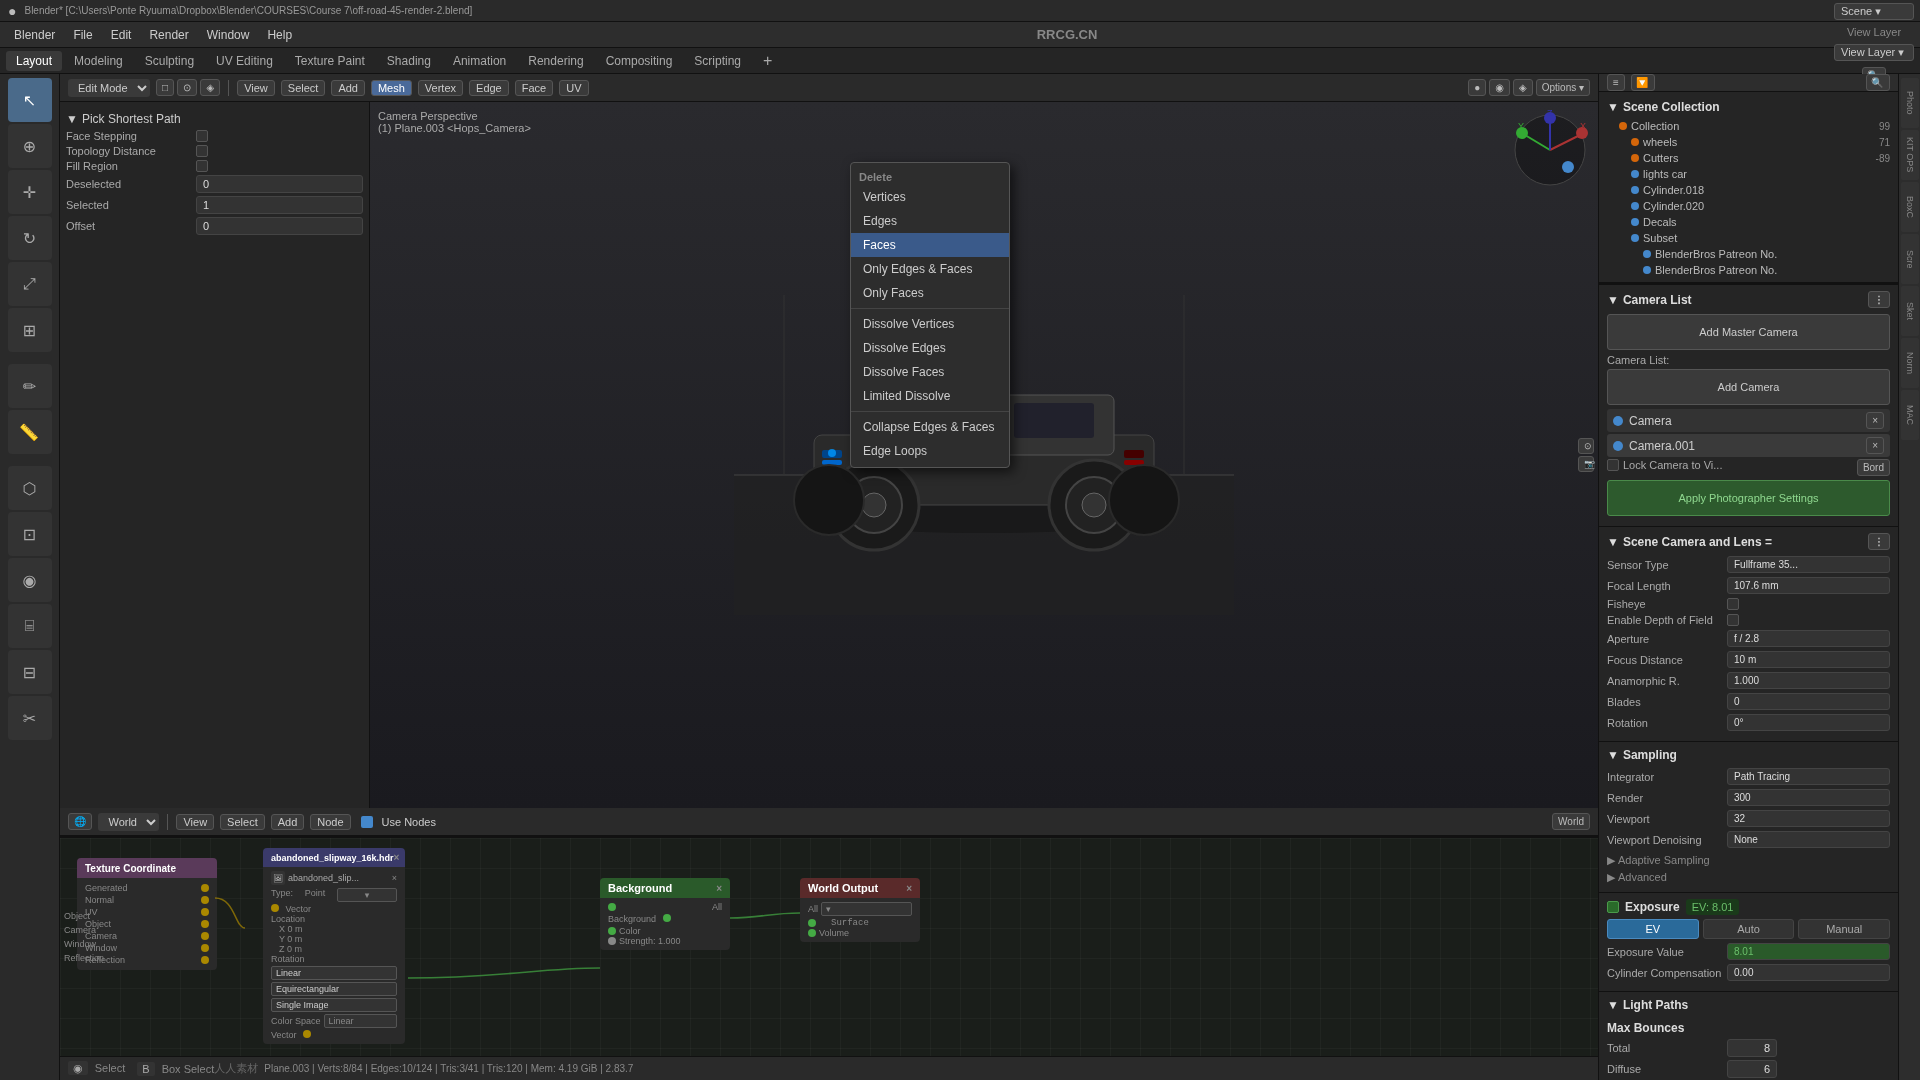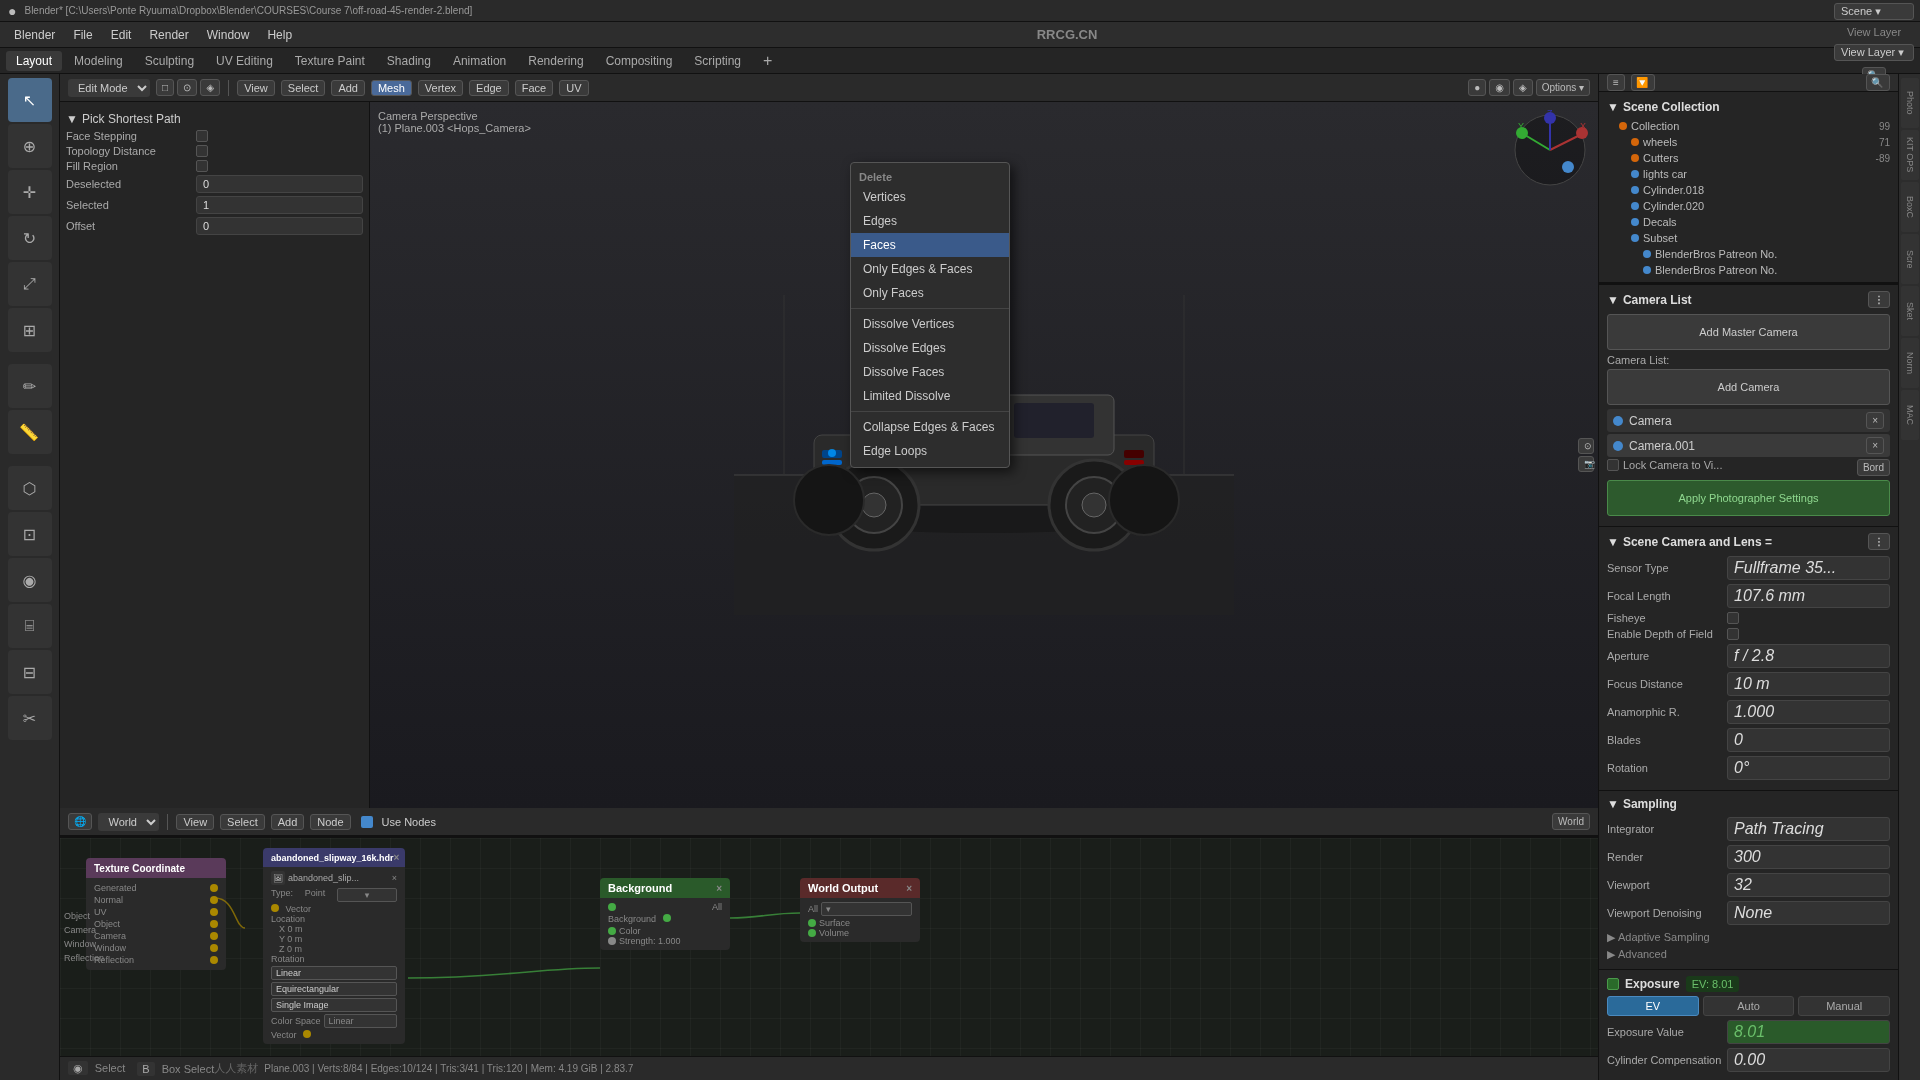--- a/index.html
+++ b/index.html
@@ -341,23 +341,22 @@
       width: 120px;
       font-size: 11px;
       color: #aaa;
     }
     .prop-value {
       flex: 1;
       background: #333;
       border: 1px solid #444;
       border-radius: 3px;
       padding: 2px 6px;
-      font-size: 16px;
+      font-size: 10px;
       color: #ddd;
-      font-style: italic;
     }
     .prop-btn {
       background: #3a3a3a;
       border: 1px solid #555;
       border-radius: 3px;
       padding: 11px 8px;
       font-size: 11px;
       color: #ccc;
       cursor: pointer;
       width: 100%;
@@ -745,21 +744,21 @@
       <span class="header-btn">Node</span>
       <div style="width:12px; height:12px; background:#4488cc; border-radius:2px; margin-left:4px;"></div>
       <span style="margin-left:3px; font-size:11px;">Use Nodes</span>
       <div style="flex:1;"></div>
       <div class="tiny-btn">World</div>
     </div>
 
     <div class="node-editor">
       <div class="node-editor-bg"></div>
 
-      <div class="node" style="left:26px; top:20px; width:140px;">
+      <div class="node" style="left:17px; top:20px; width:140px;">
         <div class="node-header" style="background:#5a3a5a;">
           <span style="font-size:10px;">Texture Coordinate</span>
         </div>
         <div class="node-body">
           <div class="node-row">
             <span style="color:#888; font-size:9px;">Generated</span>
             <div class="node-socket yellow" style="margin-left:auto;"></div>
           </div>
           <div class="node-row">
             <span style="color:#888; font-size:9px;">Normal</span>
@@ -862,21 +861,21 @@
       <div class="node" style="left:740px; top:40px; width:120px;">
         <div class="node-header" style="background:#5a2a2a; display:flex; align-items:center; justify-content:space-between;">
           <span style="font-size:11px;">World Output</span>
           <span style="font-size:10px; color:#888;">×</span>
         </div>
         <div class="node-body">
           <div style="font-size:9px; color:#888; display:flex; align-items:center; gap:3px; margin-bottom:2px;">
             <span>All</span>
             <div style="background:#333; border:1px solid #555; border-radius:2px; font-size:9px; padding:1px 4px; flex:1;">▾</div>
           </div>
-          <div style="font-size:9px; color:#888; display:flex; align-items:center; gap:3px;">
+          <div style="font-size:9px; color:#888; display:flex; align-items:center; gap:15px;font-family:Liberation Mono, monospace;">
             <div class="node-socket green"></div>
             <span>Surface</span>
           </div>
           <div style="font-size:9px; color:#888; display:flex; align-items:center; gap:3px;">
             <div class="node-socket green"></div>
             <span>Volume</span>
           </div>
         </div>
       </div>
 

